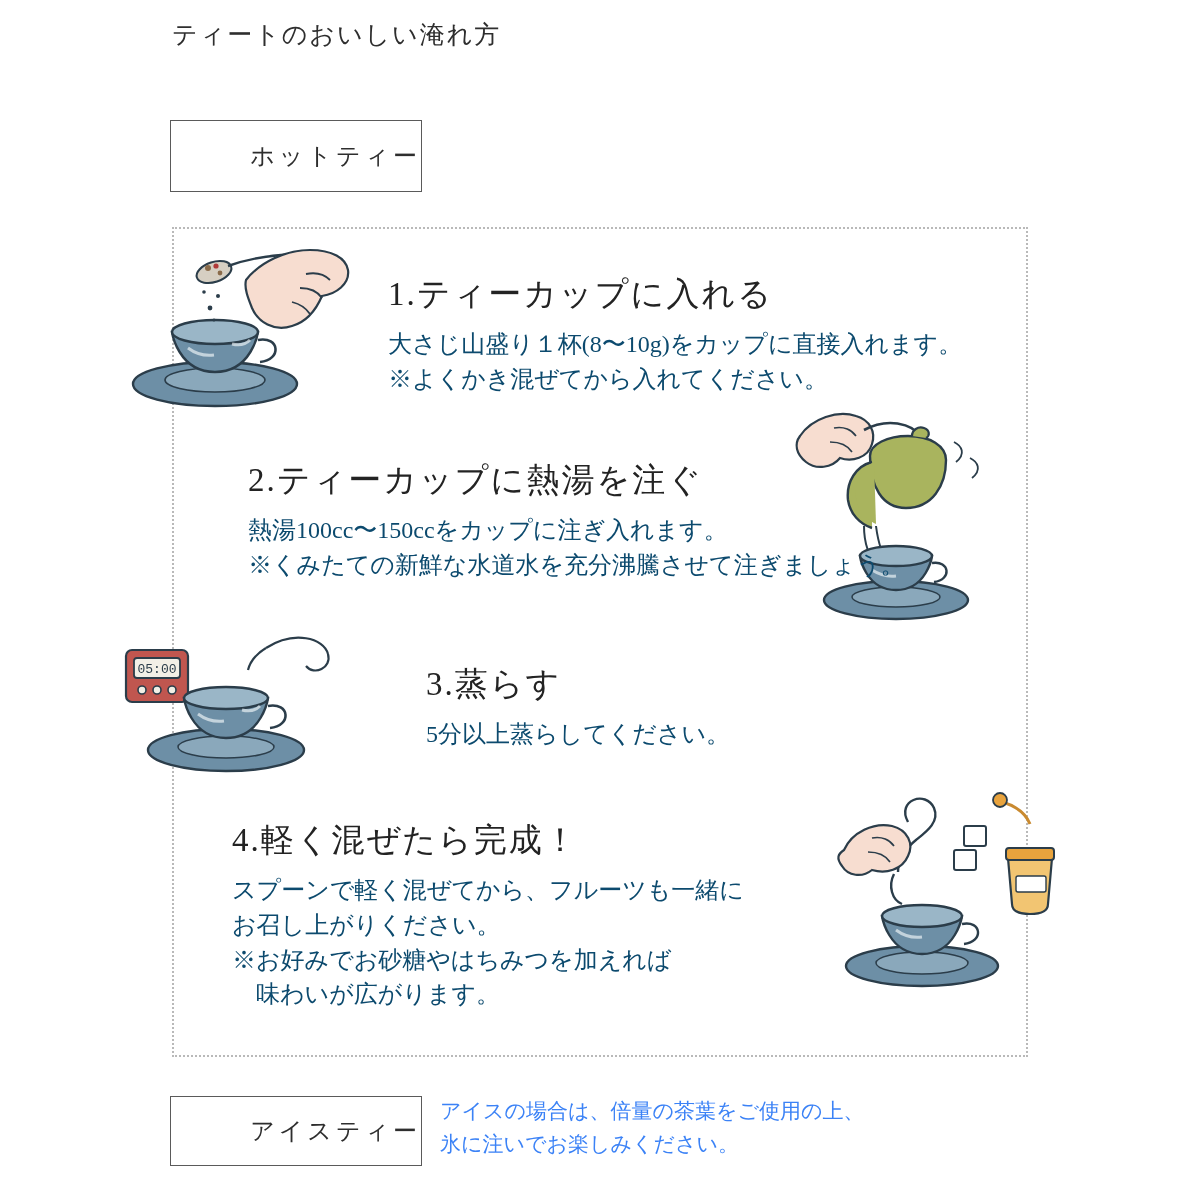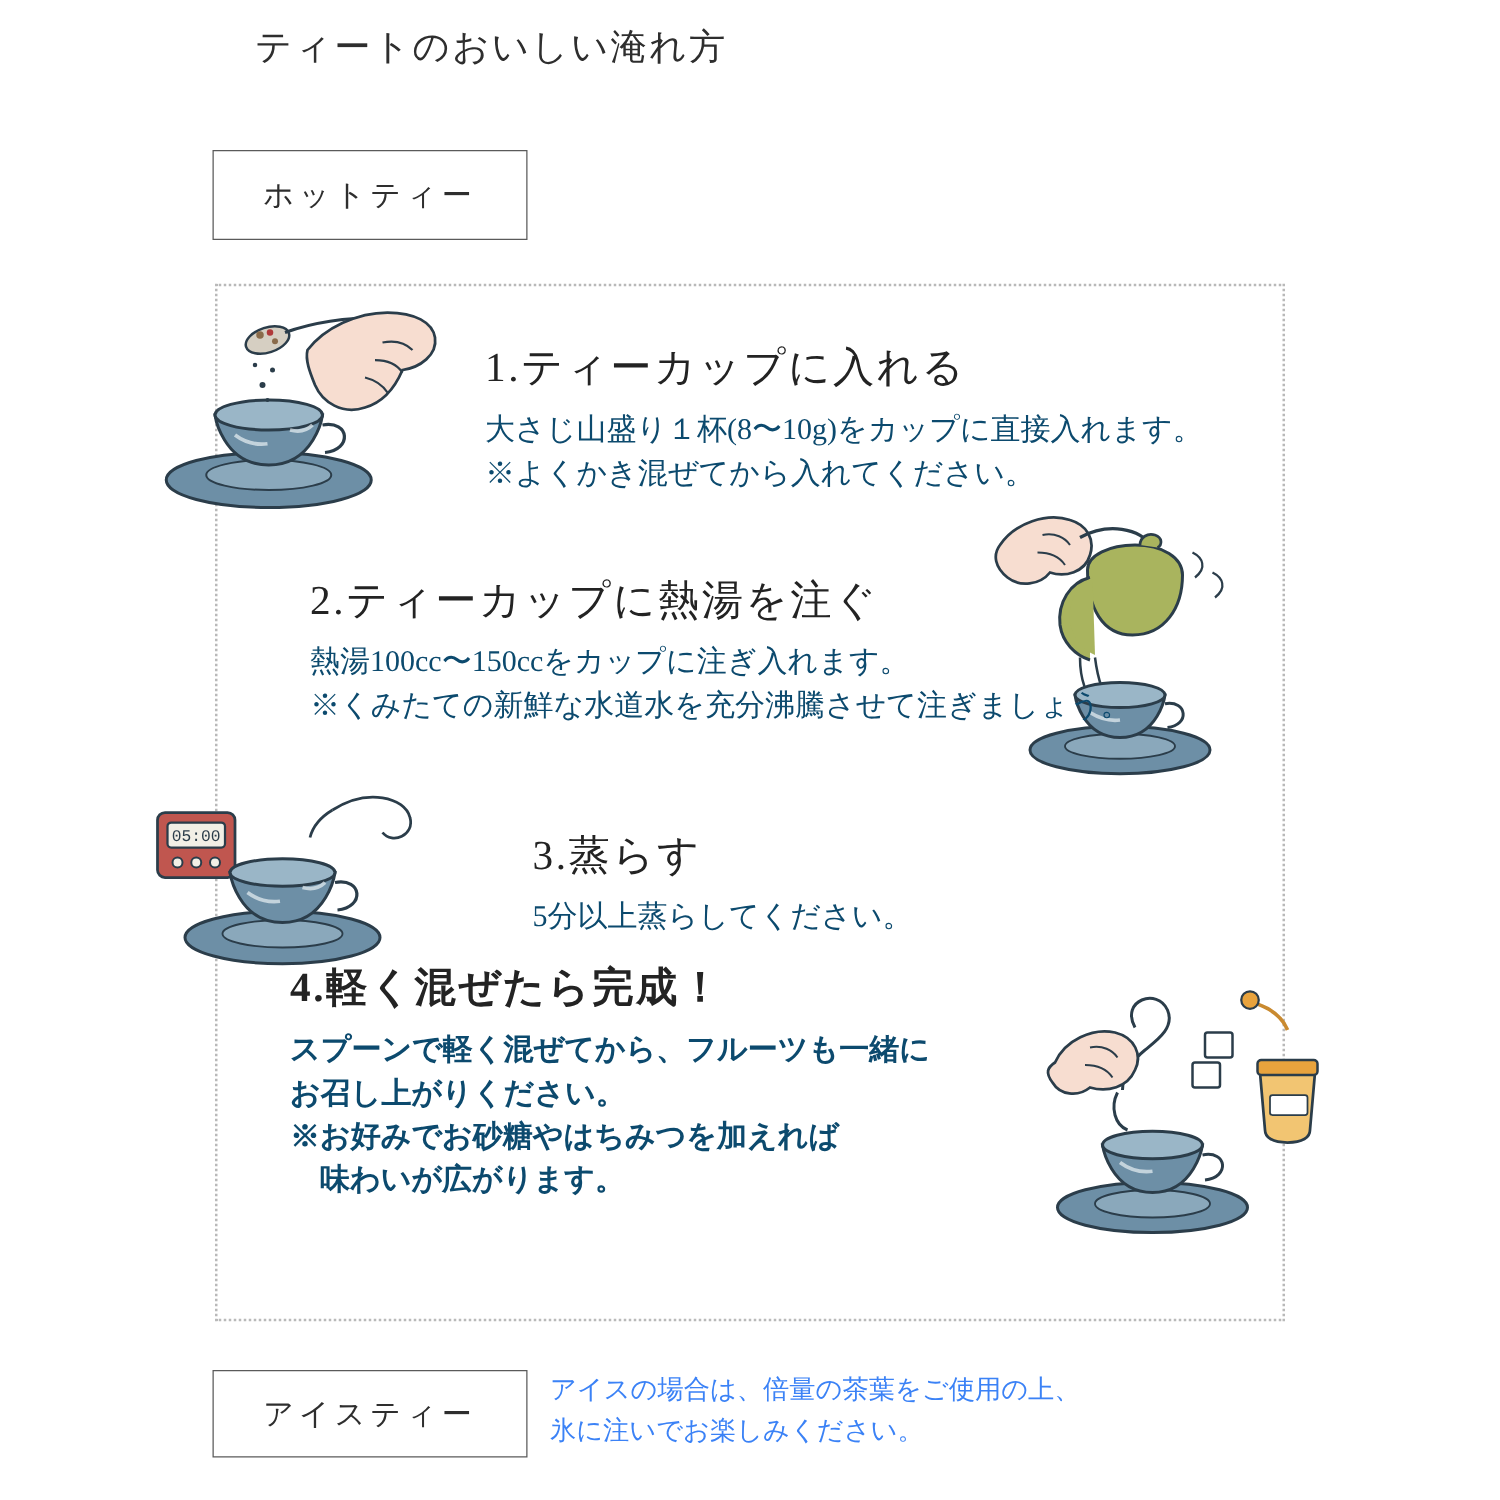--- a/index.html
+++ b/index.html
@@ -18,33 +18,32 @@
   .page {
     position: absolute;
     inset: 0;
   }
 
   
   .doc-title {
     position: absolute;
     left: 172px;
     top: 18px;
-    font-size: 29px;
+    font-size: 25px;
     letter-spacing: 2px;
     color: #2e2e2e;
-    margin-left: 32px;
   }
 
   
   .tag-box {
     position: absolute;
     border: 1.5px solid #5a5a5a;
     display: flex;
     align-items: center;
-    justify-content: center;
+    justify-content: flex-end;
     font-size: 24px;
     letter-spacing: 4px;
     color: #2e2e2e;
     background: #fff;
   }
   #hot-tag {
     left: 170px;
     top: 120px;
     width: 250px;
     height: 70px;
@@ -85,21 +84,21 @@
     margin-top: 10px;
     white-space: nowrap;
   }
   .step-body .line {
     display: block;
   }
 
   #step1 { left: 388px; top: 272px; }
   #step2 { left: 248px; top: 458px; }
   #step3 { left: 385px; top: 662px; margin-left: 41px; }
-  #step4 { left: 232px; top: 768px; font-weight: bold; }
+  #step4 { left: 232px; top: 818px; }
 
   
   .ice-note {
     position: absolute;
     left: 440px;
     top: 1095px;
     font-size: 21px;
     line-height: 1.55;
     color: #3b82f6;
   }

